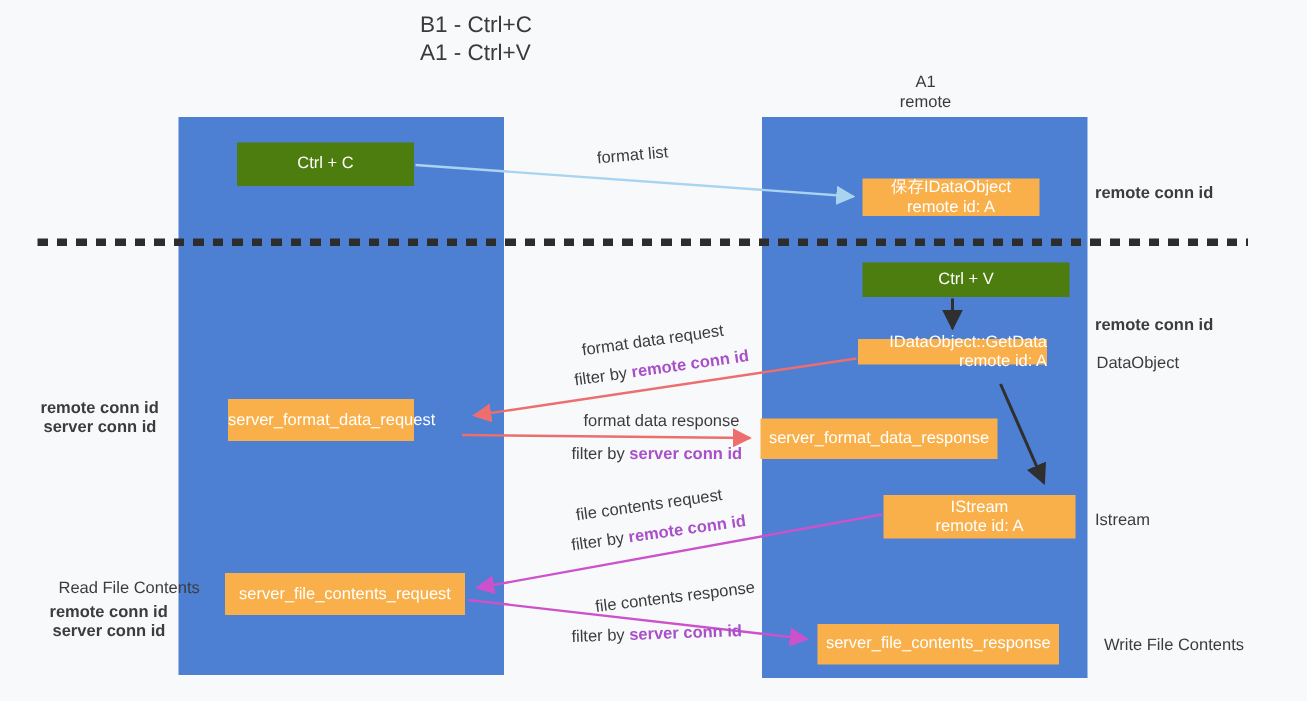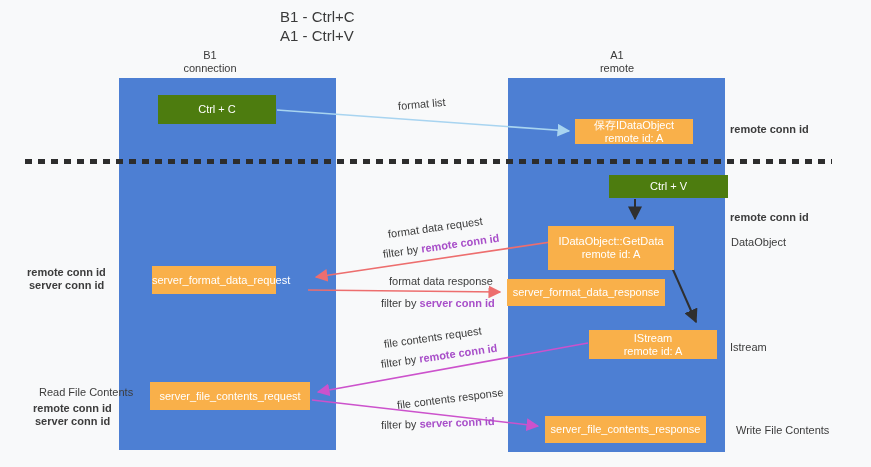--- a/index.html
+++ b/index.html
@@ -28,24 +28,20 @@
 </head>
 <body>
 
 <div class="stage">
 
   <div class="abs title">
     <div>B1 - Ctrl+C</div>
     <div>A1 - Ctrl+V</div>
   </div>
 
-  <div class="abs col-header" style="left:150px;">
-    <div>B1</div>
-    <div>connection</div>
-  </div>
   <div class="abs col-header" style="left:557px;">
     <div>A1</div>
     <div>remote</div>
   </div>
 
   <div class="abs column" style="left:119px;height:372px;"></div>
   <div class="abs column" style="left:508px;height:374px;"></div>
 
   <div class="abs dashline"></div>
 
@@ -75,25 +71,25 @@
 
   <div class="abs node green" style="left:158px;top:95px;width:118px;height:29px;">
     <div>Ctrl + C</div>
   </div>
 
   <div class="abs node orange" style="left:575px;top:119px;width:118px;height:25px;">
     <div>保存IDataObject</div>
     <div>remote id: A</div>
   </div>
 
-  <div class="abs node green" style="left:609px;top:175px;width:119px;height:23px;">
+  <div class="abs node green" style="left:575px;top:175px;width:138px;height:23px;">
     <div>Ctrl + V</div>
   </div>
 
-  <div class="abs node orange" style="left:548px;top:226px;width:126px;height:44px;">
+  <div class="abs node orange" style="left:572px;top:226px;width:126px;height:17px;align-items:flex-end;">
     <div>IDataObject::GetData</div>
     <div>remote id: A</div>
   </div>
 
   <div class="abs node orange" style="left:152px;top:266px;width:124px;height:28px;">
     <div>server_format_data_request</div>
   </div>
 
   <div class="abs node orange" style="left:507px;top:279px;width:158px;height:27px;">
     <div>server_format_data_response</div>

